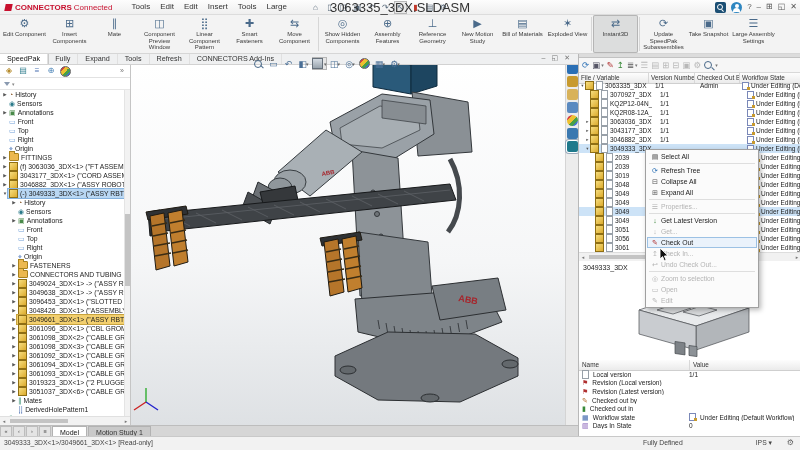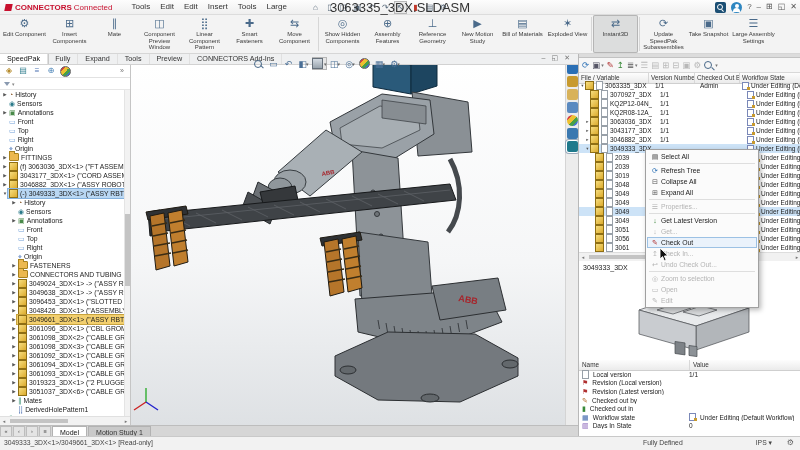--- a/index.html
+++ b/index.html
@@ -252,21 +252,21 @@
         <div class="rlb">Large Assembly Settings</div>
       </div>
     </div>
 
   <div id="tabrow">
     <div id="rtabs" style="display:flex">
         <span class="rtab active">SpeedPak</span>
         <span class="rtab">Fully</span>
         <span class="rtab">Expand</span>
         <span class="rtab">Tools</span>
-        <span class="rtab">Preview</span>
+        <span class="rtab">Refresh</span>
         <span class="rtab">CONNECTORS Add-Ins</span>
       </div>
     <div id="docwin">
       <span class="dwic">‒</span>
       <span class="dwic">◱</span>
       <span class="dwic">✕</span>
     </div>
   </div>
 
   <div id="leftpanel">

